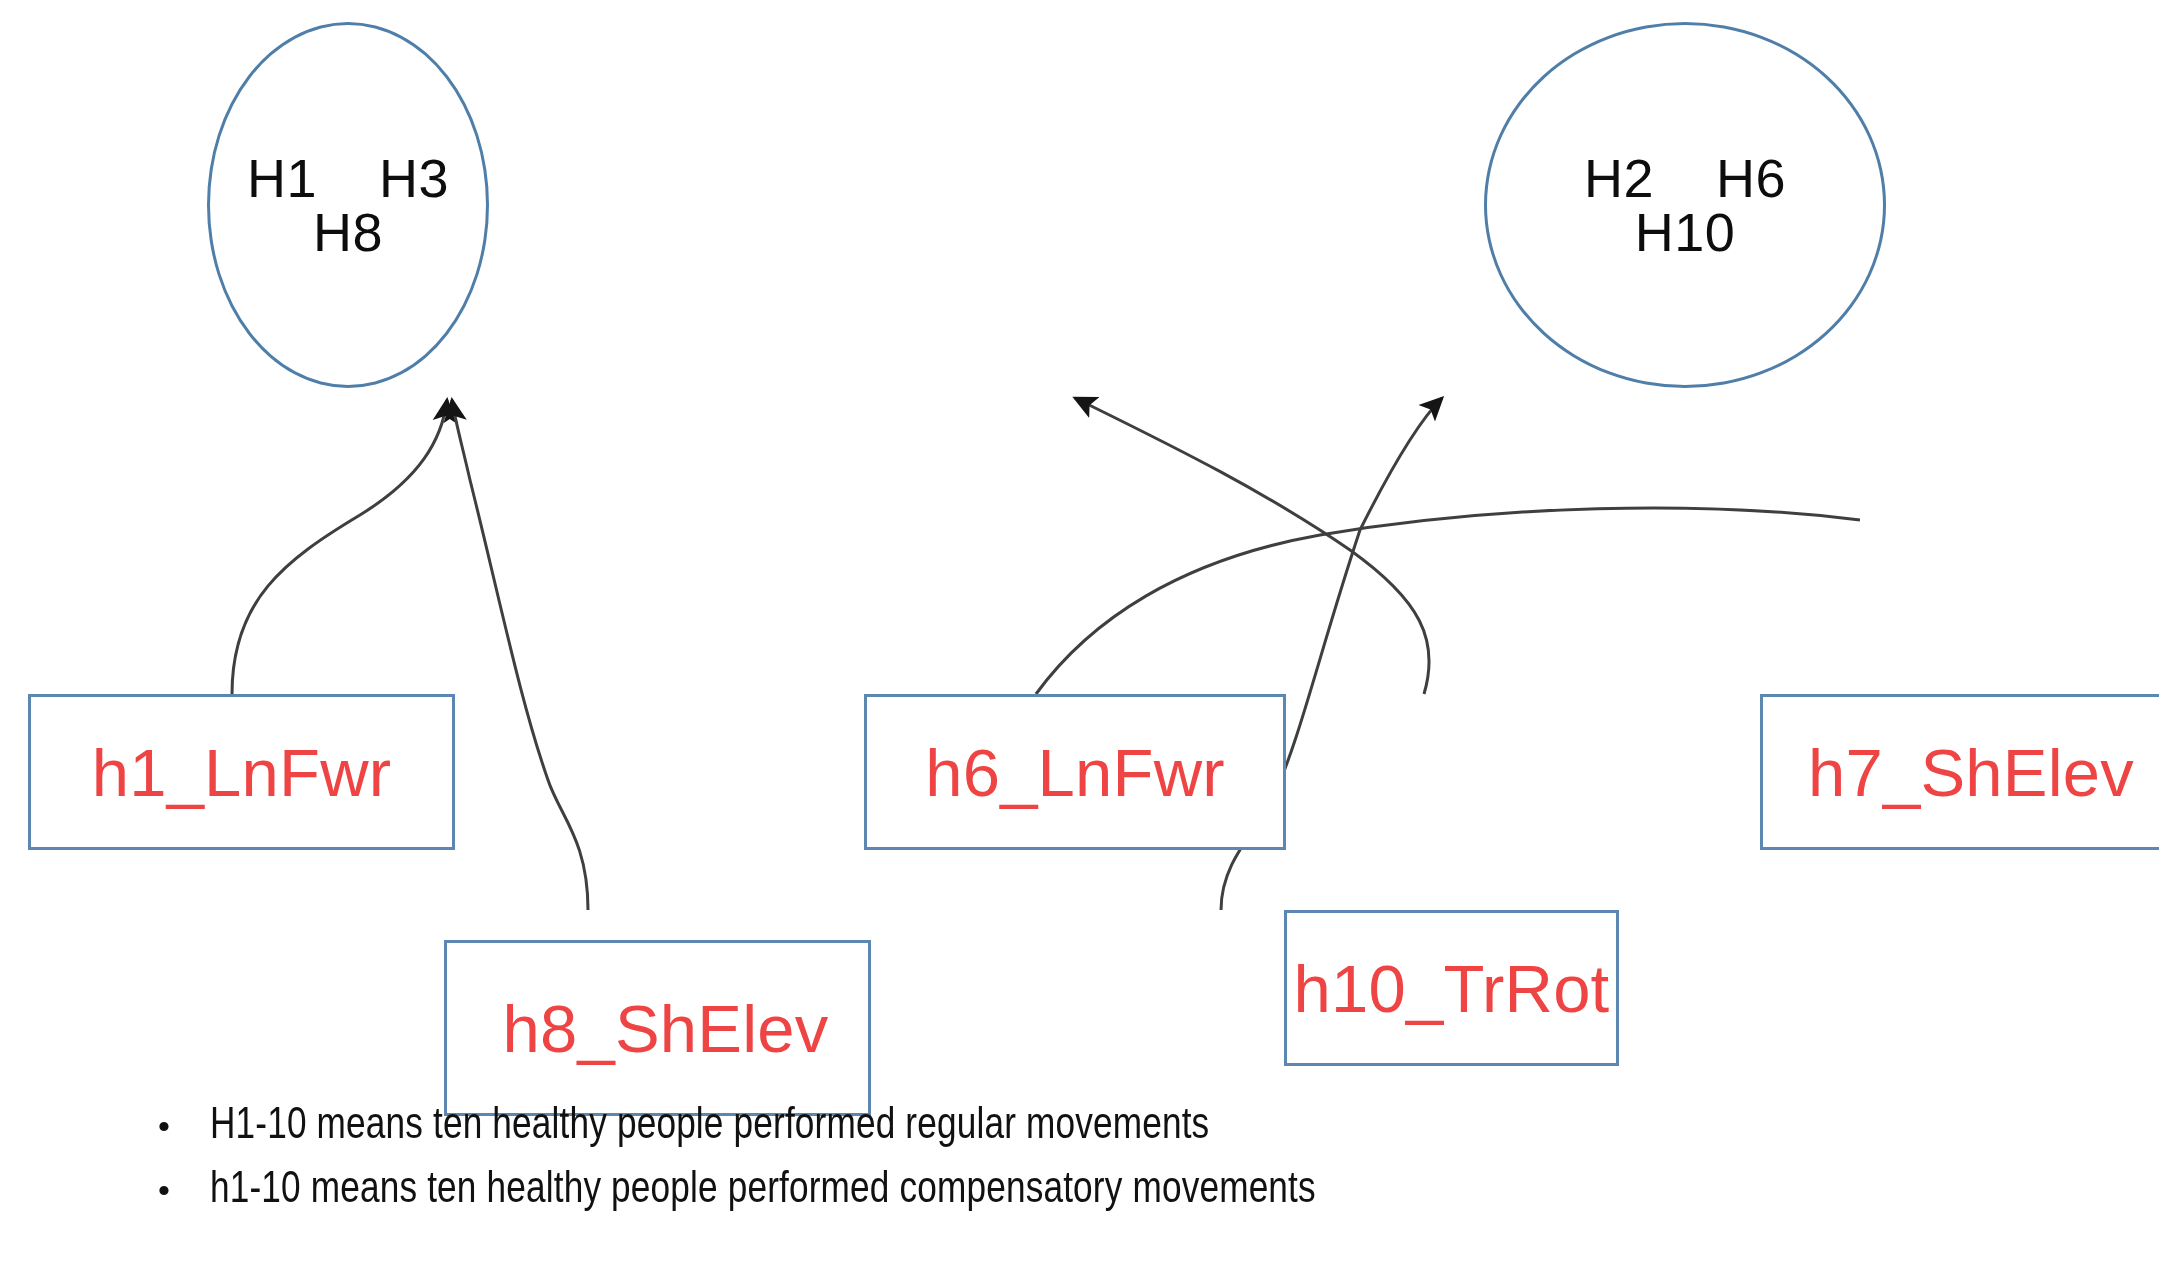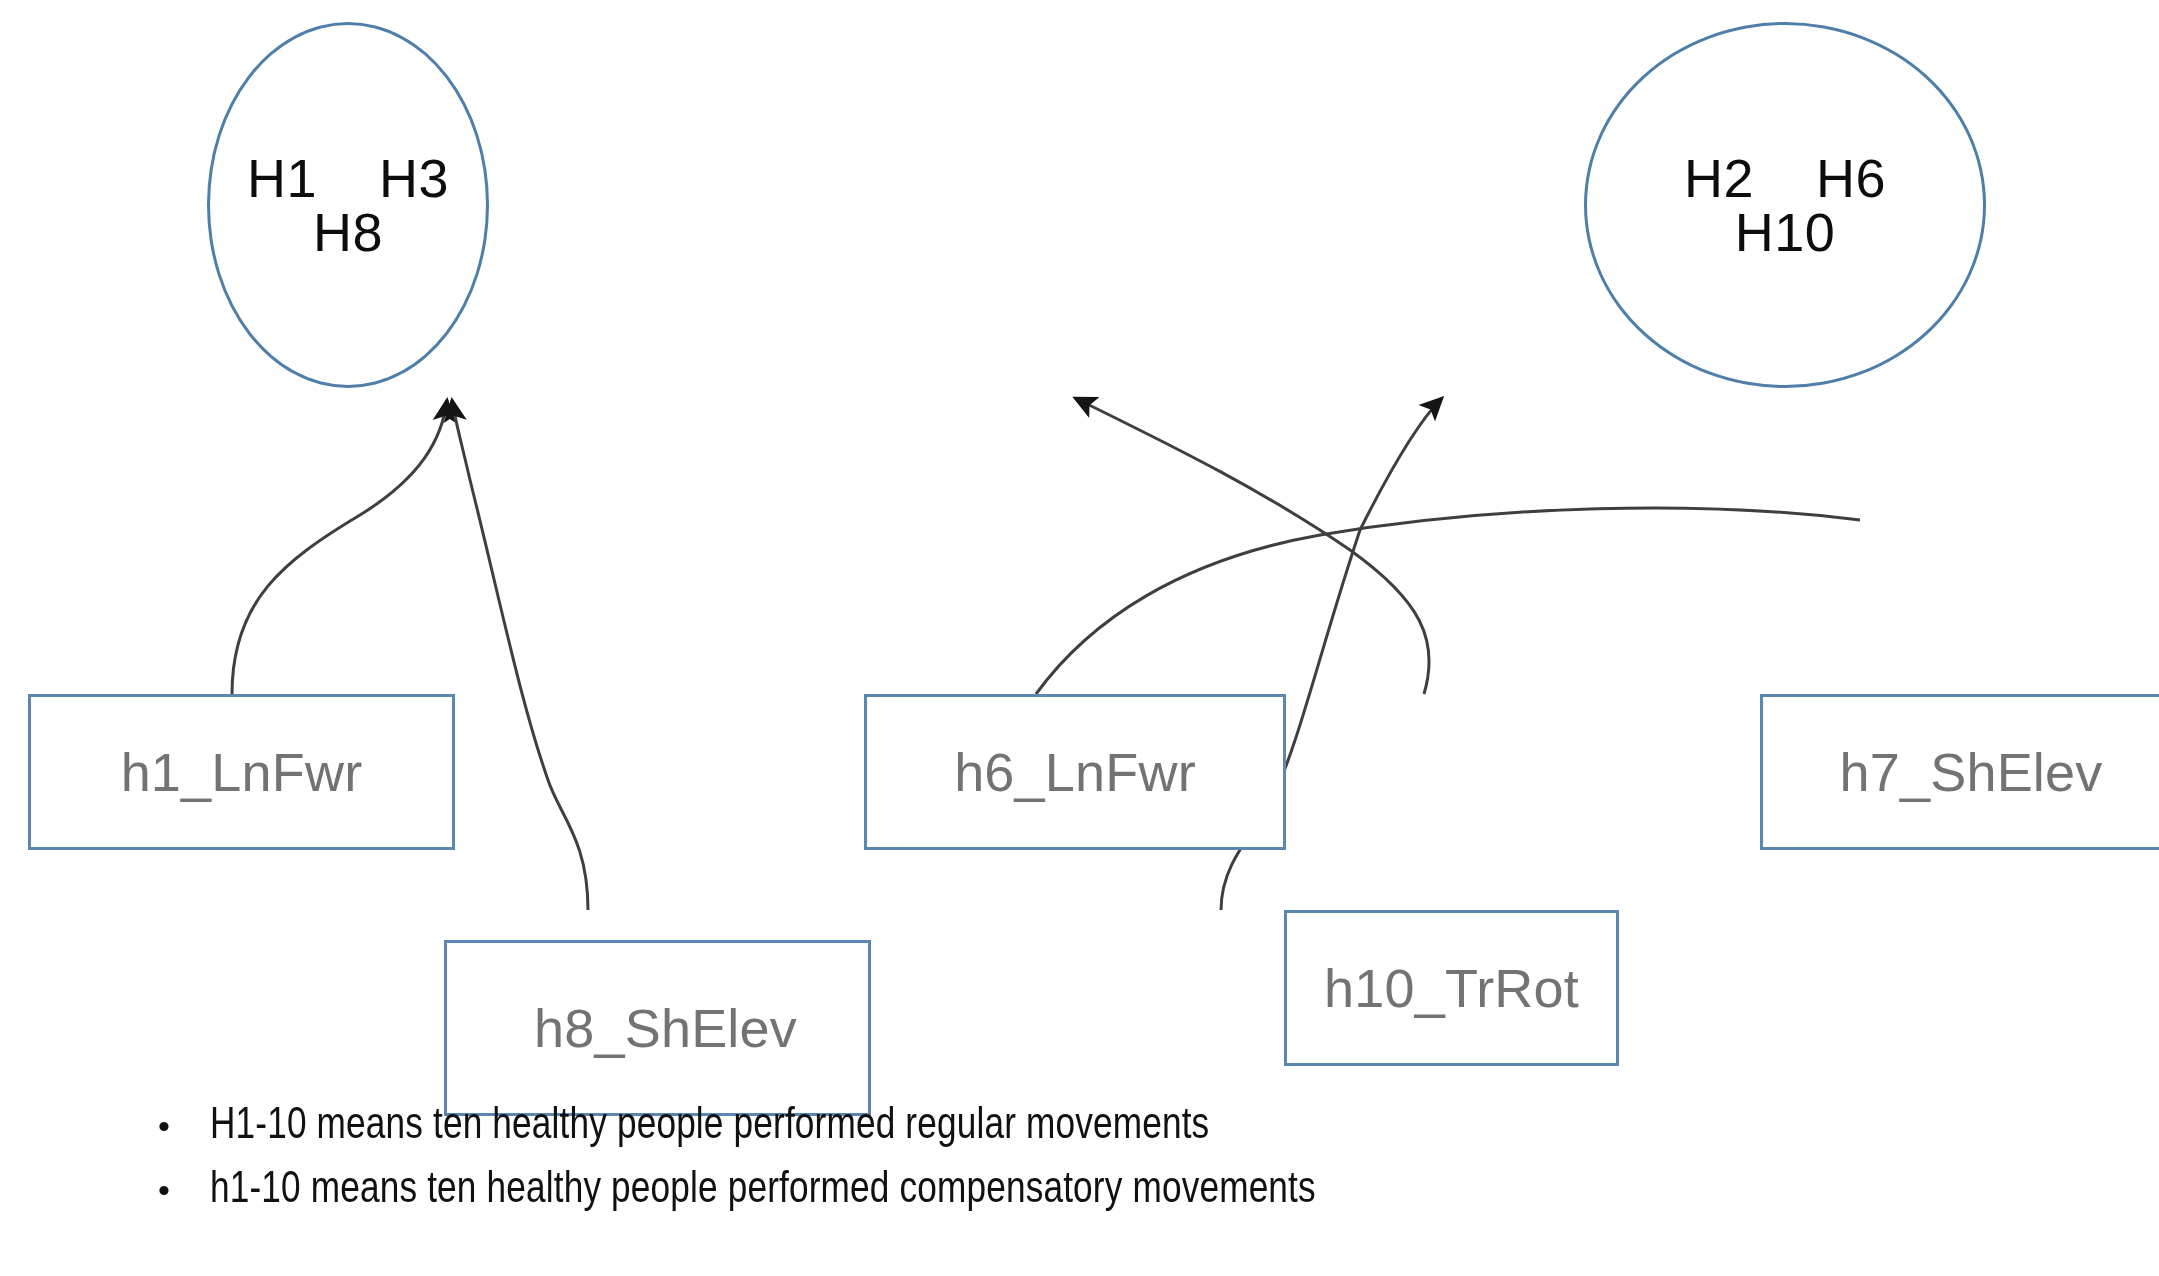--- a/index.html
+++ b/index.html
@@ -50,22 +50,22 @@
 
   
   .rect-node {
     position: absolute;
     border: 3px solid #5B87B0;
     background: #ffffff;
     box-sizing: border-box;
     display: flex;
     align-items: center;
     justify-content: center;
-    color: #737373;
-    font-size: 54px;
+    color: #ef4444;
+    font-size: 67px;
     letter-spacing: 0.2px;
     white-space: nowrap;
   }
 
   
   .legend {
     position: absolute;
     left: 150px;
     top: 1098px;
     width: 1900px;
@@ -119,21 +119,21 @@
 
     <path d="M 1860,520 C 1880,505 1880,470 1870,430" fill="none" stroke="#3f3f3f" stroke-width="3" opacity="0"></path>
   </svg>
 
   <div class="ellipse-node" style="left:207px; top:22px; width:282px; height:366px;">
     <div class="ellipse-line row1">H1    H3</div>
     <div class="ellipse-line">H8</div>
   </div>
 
 
-  <div class="ellipse-node" style="left:1584px; top:22px; width:402px; height:366px;">
+  <div class="ellipse-node" style="left:1484px; top:22px; width:402px; height:366px;">
     <div class="ellipse-line row1">H2    H6</div>
     <div class="ellipse-line">H10</div>
   </div>
 
   <div class="rect-node" style="left:28px; top:694px; width:427px; height:156px;">h1_LnFwr</div>
 
   <div class="rect-node" style="left:444px; top:940px; width:427px; height:176px;padding-left:16px;">h8_ShElev</div>
 
   <div class="rect-node" style="left:864px; top:694px; width:422px; height:156px;">h6_LnFwr</div>
 

